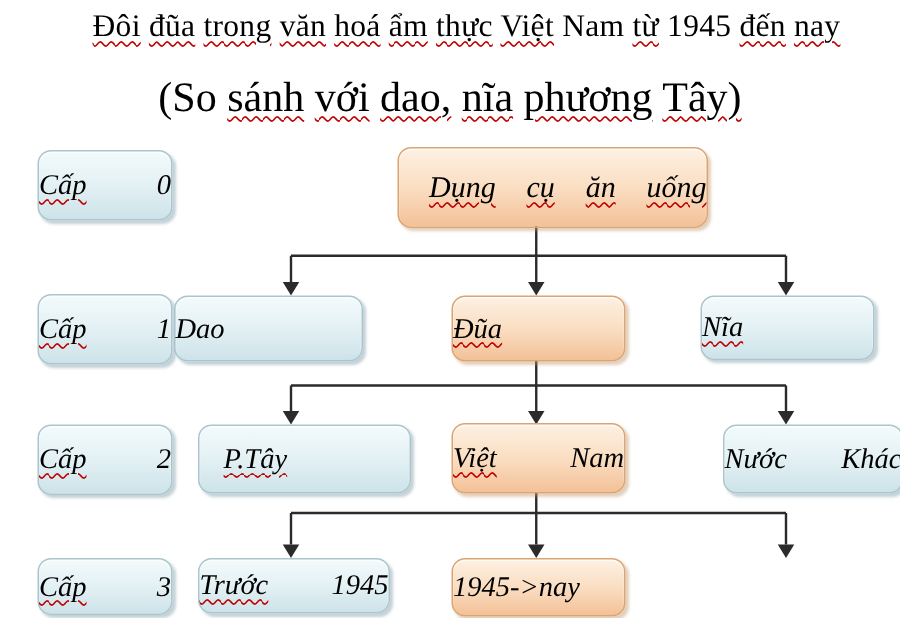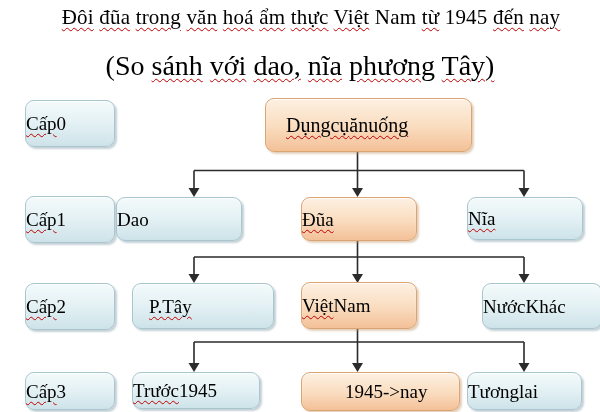--- a/index.html
+++ b/index.html
@@ -4,22 +4,22 @@
 <style>
   html,body{margin:0;padding:0;background:#ffffff;}
   body{font-family:"Liberation Serif","DejaVu Serif",serif;color:#000;}
   #canvas{position:relative;width:600px;height:412px;background:var(--background,#fff);overflow:hidden;}
 
   .title{position:absolute;left:0;top:5px;width:100%;text-align:center;
          font-size:21px;letter-spacing:.2px;margin-left:11px;}
   .subtitle{position:absolute;left:0;top:50px;width:100%;text-align:center;
          font-size:28px;}
 
-  .node{position:absolute;display:flex;align-items:center;justify-content:flex-start;
-        border-radius:9px;font-size:19px;white-space:nowrap;line-height:1;}
+  .node{position:absolute;display:flex;align-items:center;justify-content:space-between;
+        border-radius:9px;font-size:19px;white-space:nowrap;line-height:1;font-style:italic;}
   .node.blue{
     background:linear-gradient(180deg,var(--blue-box-top,#f3fafb) 0%,#e4f1f4 48%,var(--blue-box-bottom,#cde3e9) 100%);
     border:1px solid var(--blue-border,#a9c5cd);
     box-shadow:2px 2px 2px rgba(125,152,163,.45), inset 0 1px 1px rgba(255,255,255,.9);
   }
   .node.orange{
     background:linear-gradient(180deg,var(--orange-box-top,#fdf0e2) 0%,#fadec2 50%,var(--orange-box-bottom,#f3c198) 100%);
     border:1px solid var(--orange-border,#dba470);
     box-shadow:2px 2px 2px rgba(193,150,108,.45), inset 0 1px 1px rgba(255,255,255,.9);
   }
@@ -105,21 +105,17 @@
     </div>
   <div class="node blue" style="left:482px;top:283px;width:118px;height:44px;">
       <span>Nước</span> 
       <span>Khác</span>
     </div>
 
   <div class="node blue" style="left:132px;top:372px;width:126px;height:35px;">
       <span class="sq">Trước</span> 
       <span>1945</span>
     </div>
-  <div class="node orange" style="left:301px;top:372px;width:114px;height:37px;padding-left:43px;">
+  <div class="node orange" style="left:301px;top:372px;width:114px;height:37px;">
       <span>1945-&gt;nay</span>
-    </div>
-  <div class="node blue" style="left:467px;top:372px;width:113px;height:36px;">
-      <span>Tương</span> 
-      <span>lai</span>
     </div>
 
 </div>
 
 </body></html>

